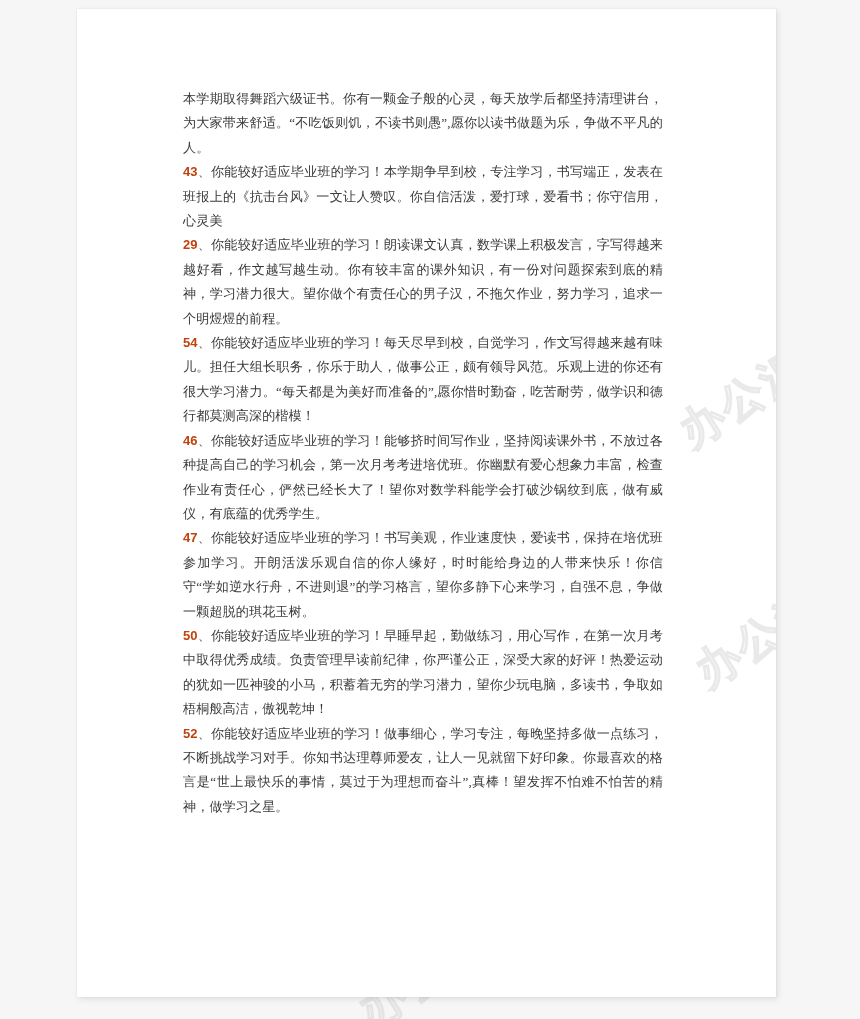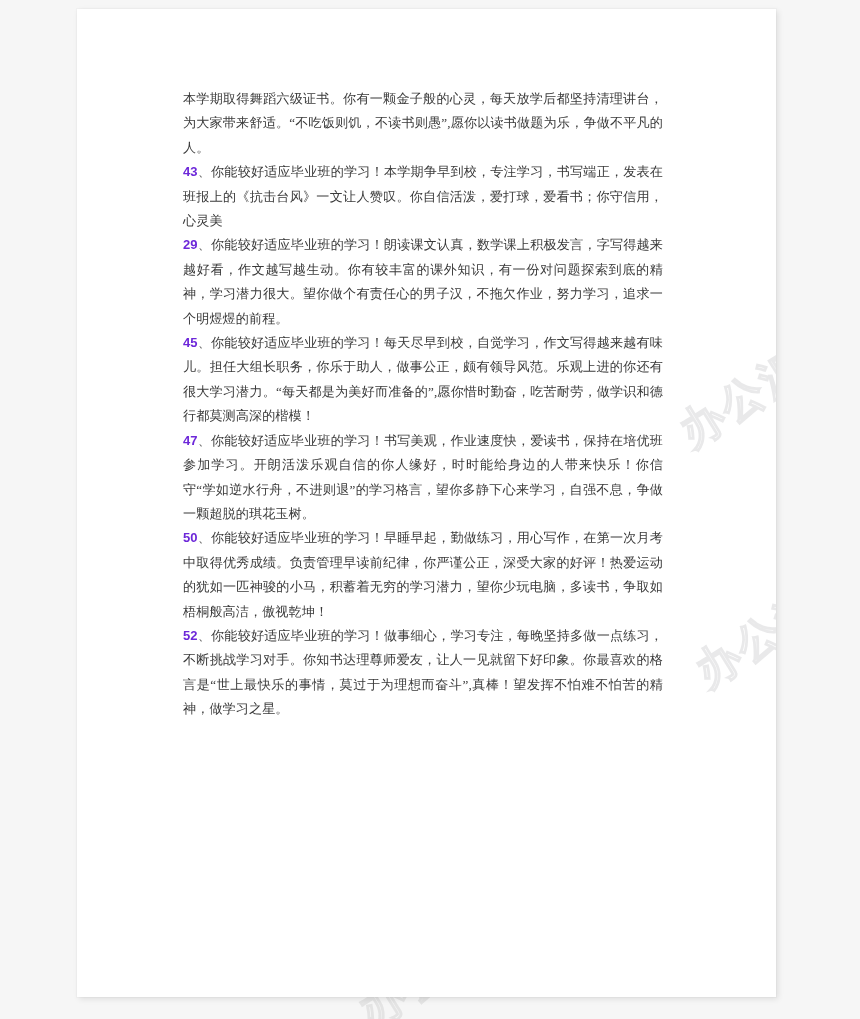--- a/index.html
+++ b/index.html
@@ -93,21 +93,21 @@
     font-size: 13.1px;
     line-height: 24.4px;
     color: #3a3a3a;
     text-align: justify;
     text-justify: inter-ideograph;
     letter-spacing: 0.1px;
     font-family: "Liberation Serif", "DejaVu Serif", serif;
   }
   .para .num {
     font-weight: bold;
-    color: #6d28d9;
+    color: #c2410c;
     font-family: "Liberation Sans", "DejaVu Sans", sans-serif;
     font-size: 13.0px;
   }
 </style>
 </head>
 <body>
 
 <div id="canvas">
 
   <div id="wm-bottom">办公汇</div>
@@ -115,20 +115,21 @@
   <div id="page">
 
     <div class="watermark" id="wm-right-upper">办公汇</div>
 
     <div class="watermark" id="wm-right-lower">办公汇</div>
 
     <div id="body-text">
         <div class="para"><span>本学期取得舞蹈六级证书。你有一颗金子般的心灵，每天放学后都坚持清理讲台，为大家带来舒适。“不吃饭则饥，不读书则愚”,愿你以读书做题为乐，争做不平凡的人。</span></div>
         <div class="para"><span class="num">43</span><span>、你能较好适应毕业班的学习！本学期争早到校，专注学习，书写端正，发表在班报上的《抗击台风》一文让人赞叹。你自信活泼，爱打球，爱看书；你守信用，心灵美</span></div>
         <div class="para"><span class="num">29</span><span>、你能较好适应毕业班的学习！朗读课文认真，数学课上积极发言，字写得越来越好看，作文越写越生动。你有较丰富的课外知识，有一份对问题探索到底的精神，学习潜力很大。望你做个有责任心的男子汉，不拖欠作业，努力学习，追求一个明煜煜的前程。</span></div>
-        <div class="para"><span class="num">45</span><span>、你能较好适应毕业班的学习！每天尽早到校，自觉学习，作文写得越来越有味儿。担任大组长职务，你乐于助人，做事公正，颇有领导风范。乐观上进的你还有很大学习潜力。“每天都是为美好而准备的”,愿你惜时勤奋，吃苦耐劳，做学识和德行都莫测高深的楷模！</span></div>
+        <div class="para"><span class="num">54</span><span>、你能较好适应毕业班的学习！每天尽早到校，自觉学习，作文写得越来越有味儿。担任大组长职务，你乐于助人，做事公正，颇有领导风范。乐观上进的你还有很大学习潜力。“每天都是为美好而准备的”,愿你惜时勤奋，吃苦耐劳，做学识和德行都莫测高深的楷模！</span></div>
+        <div class="para"><span class="num">46</span><span>、你能较好适应毕业班的学习！能够挤时间写作业，坚持阅读课外书，不放过各种提高自己的学习机会，第一次月考考进培优班。你幽默有爱心想象力丰富，检查作业有责任心，俨然已经长大了！望你对数学科能学会打破沙锅纹到底，做有威仪，有底蕴的优秀学生。</span></div>
         <div class="para"><span class="num">47</span><span>、你能较好适应毕业班的学习！书写美观，作业速度快，爱读书，保持在培优班参加学习。开朗活泼乐观自信的你人缘好，时时能给身边的人带来快乐！你信守“学如逆水行舟，不进则退”的学习格言，望你多静下心来学习，自强不息，争做一颗超脱的琪花玉树。</span></div>
         <div class="para"><span class="num">50</span><span>、你能较好适应毕业班的学习！早睡早起，勤做练习，用心写作，在第一次月考中取得优秀成绩。负责管理早读前纪律，你严谨公正，深受大家的好评！热爱运动的犹如一匹神骏的小马，积蓄着无穷的学习潜力，望你少玩电脑，多读书，争取如梧桐般高洁，傲视乾坤！</span></div>
         <div class="para"><span class="num">52</span><span>、你能较好适应毕业班的学习！做事细心，学习专注，每晚坚持多做一点练习，不断挑战学习对手。你知书达理尊师爱友，让人一见就留下好印象。你最喜欢的格言是“世上最快乐的事情，莫过于为理想而奋斗”,真棒！望发挥不怕难不怕苦的精神，做学习之星。</span></div>
       </div>
 
   </div>
 </div>
 
 </body></html>

